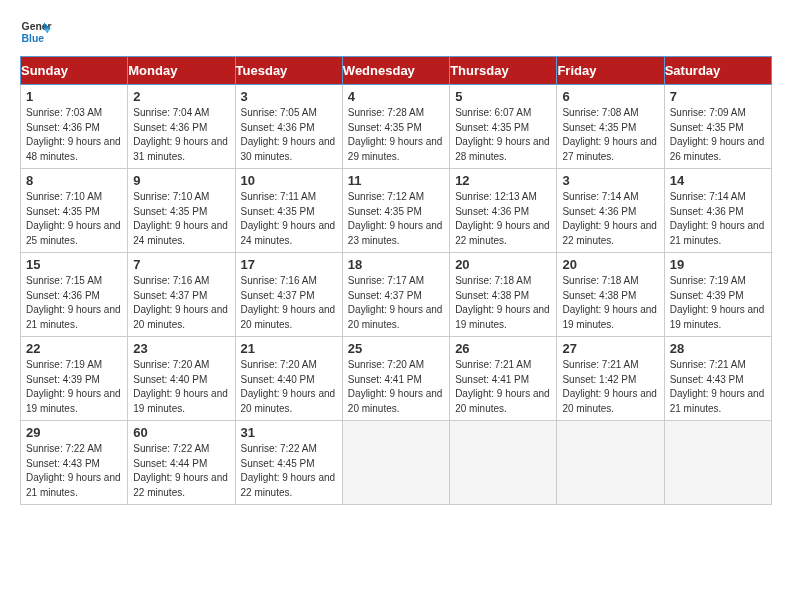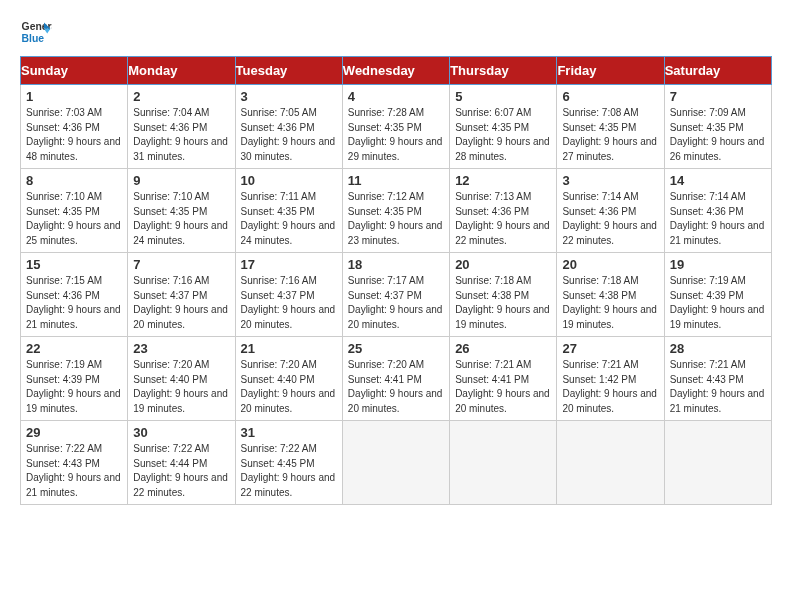--- a/index.html
+++ b/index.html
@@ -194,21 +194,21 @@
           <span class="day-num">11</span>
           <div class="day-info">
             <span>Sunrise: 7:12 AM</span><br>
             <span>Sunset: 4:35 PM</span><br>
             <span>Daylight: 9 hours and 23 minutes.</span>
           </div>
         </td>
         <td>
           <span class="day-num">12</span>
           <div class="day-info">
-            <span>Sunrise: 7:13 AM</span><br>
+            <span>Sunrise: 12:13 AM</span><br>
             <span>Sunset: 4:36 PM</span><br>
             <span>Daylight: 9 hours and 22 minutes.</span>
           </div>
         </td>
         <td>
           <span class="day-num">3</span>
           <div class="day-info">
             <span>Sunrise: 7:14 AM</span><br>
             <span>Sunset: 4:36 PM</span><br>
             <span>Daylight: 9 hours and 22 minutes.</span>
@@ -342,21 +342,21 @@
       <tr>
         <td>
           <span class="day-num">29</span>
           <div class="day-info">
             <span>Sunrise: 7:22 AM</span><br>
             <span>Sunset: 4:43 PM</span><br>
             <span>Daylight: 9 hours and 21 minutes.</span>
           </div>
         </td>
         <td>
-          <span class="day-num">30</span>
+          <span class="day-num">60</span>
           <div class="day-info">
             <span>Sunrise: 7:22 AM</span><br>
             <span>Sunset: 4:44 PM</span><br>
             <span>Daylight: 9 hours and 22 minutes.</span>
           </div>
         </td>
         <td>
           <span class="day-num">31</span>
           <div class="day-info">
             <span>Sunrise: 7:22 AM</span><br>

